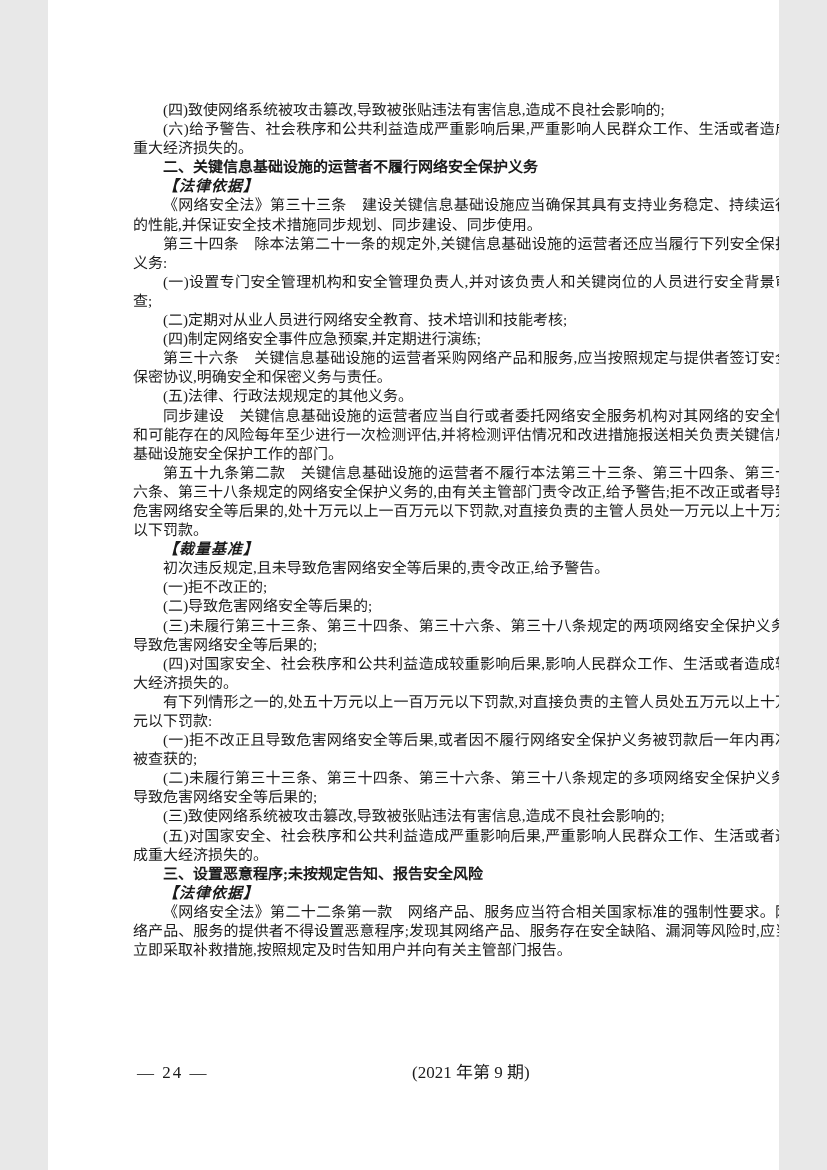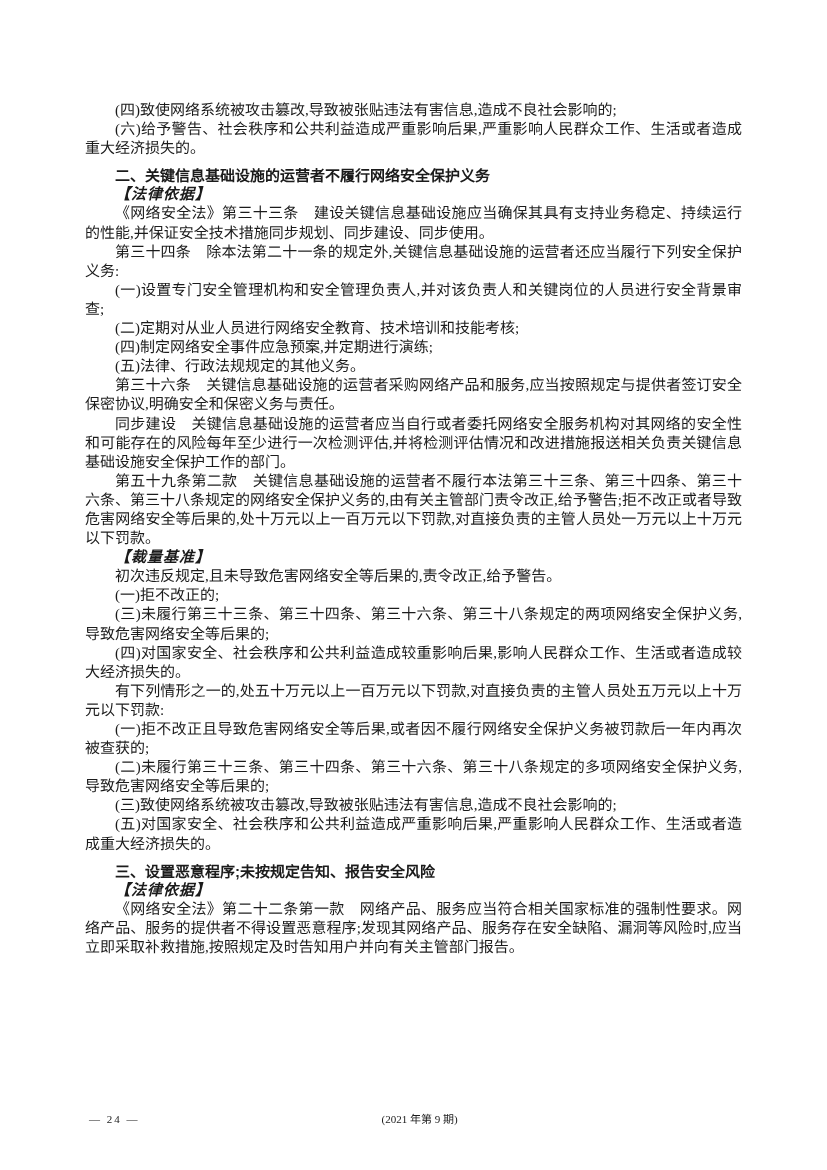--- a/index.html
+++ b/index.html
@@ -2,21 +2,21 @@
 <html lang="zh-CN"><head>
 <meta charset="utf-8">
 <style>
   html, body {
     margin: 0;
     padding: 0;
     background: #e8e8e8;
   }
   .page {
     position: relative;
-    width: 827px;
+    width: 731px;
     height: 1170px;
     margin: 0 auto;
     background: #ffffff;
     overflow: hidden;
     font-family: "Liberation Serif", "DejaVu Serif", serif;
     color: #1b1b1b;
   }
   .body-text {
     position: absolute;
     left: 85px;
@@ -26,36 +26,35 @@
     line-height: 19.1px;
     text-align: justify;
     text-justify: inter-ideograph;
   }
   .body-text p {
     margin: 0;
     padding: 0;
     text-indent: 2em;
   }
   .body-text p.heading {
-    font-family: Liberation Sans, sans-serif;
+    font-family: Liberation Serif, serif;
     font-weight: 700;
-    margin-top: 8px;
   }
   .body-text p.label {
     font-style: italic;
     letter-spacing: 1px;
     font-weight: bold;
   }
   .page-footer {
     position: absolute;
     left: 85px;
-    top: 1108px;
+    top: 1062px;
     width: 657px;
     height: 22px;
-    font-size: 11px;
+    font-size: 17px;
     line-height: 22px;
   }
   .page-number {
     position: absolute;
     left: 4px;
     top: 0;
     letter-spacing: 2px;
   }
   .issue-label {
     position: absolute;
@@ -72,27 +71,28 @@
   <main class="body-text">
       <p class="indent">(四)致使网络系统被攻击篡改,导致被张贴违法有害信息,造成不良社会影响的;</p>
       <p class="indent">(六)给予警告、社会秩序和公共利益造成严重影响后果,严重影响人民群众工作、生活或者造成重大经济损失的。</p>
       <p class="heading">二、关键信息基础设施的运营者不履行网络安全保护义务</p>
       <p class="label">【法律依据】</p>
       <p class="indent">《网络安全法》第三十三条　建设关键信息基础设施应当确保其具有支持业务稳定、持续运行的性能,并保证安全技术措施同步规划、同步建设、同步使用。</p>
       <p class="indent">第三十四条　除本法第二十一条的规定外,关键信息基础设施的运营者还应当履行下列安全保护义务:</p>
       <p class="indent">(一)设置专门安全管理机构和安全管理负责人,并对该负责人和关键岗位的人员进行安全背景审查;</p>
       <p class="indent">(二)定期对从业人员进行网络安全教育、技术培训和技能考核;</p>
       <p class="indent">(四)制定网络安全事件应急预案,并定期进行演练;</p>
+      <p class="indent">第三十六条　关键信息基础设施的运营者采购网络产品和服务,应当按照规定与提供者签订安全保密协议,明确安全和保密义务与责任。</p>
       <p class="indent">(五)法律、行政法规规定的其他义务。</p>
-      <p class="indent">第三十六条　关键信息基础设施的运营者采购网络产品和服务,应当按照规定与提供者签订安全保密协议,明确安全和保密义务与责任。</p>
       <p class="indent">同步建设　关键信息基础设施的运营者应当自行或者委托网络安全服务机构对其网络的安全性和可能存在的风险每年至少进行一次检测评估,并将检测评估情况和改进措施报送相关负责关键信息基础设施安全保护工作的部门。</p>
       <p class="indent">第五十九条第二款　关键信息基础设施的运营者不履行本法第三十三条、第三十四条、第三十六条、第三十八条规定的网络安全保护义务的,由有关主管部门责令改正,给予警告;拒不改正或者导致危害网络安全等后果的,处十万元以上一百万元以下罚款,对直接负责的主管人员处一万元以上十万元以下罚款。</p>
       <p class="label">【裁量基准】</p>
       <p class="indent">初次违反规定,且未导致危害网络安全等后果的,责令改正,给予警告。</p>
       <p class="indent">(一)拒不改正的;</p>
+      <p class="indent">(二)导致危害网络安全等后果的;</p>
       <p class="indent">(三)未履行第三十三条、第三十四条、第三十六条、第三十八条规定的两项网络安全保护义务,导致危害网络安全等后果的;</p>
       <p class="indent">(四)对国家安全、社会秩序和公共利益造成较重影响后果,影响人民群众工作、生活或者造成较大经济损失的。</p>
       <p class="indent">有下列情形之一的,处五十万元以上一百万元以下罚款,对直接负责的主管人员处五万元以上十万元以下罚款:</p>
       <p class="indent">(一)拒不改正且导致危害网络安全等后果,或者因不履行网络安全保护义务被罚款后一年内再次被查获的;</p>
       <p class="indent">(二)未履行第三十三条、第三十四条、第三十六条、第三十八条规定的多项网络安全保护义务,导致危害网络安全等后果的;</p>
       <p class="indent">(三)致使网络系统被攻击篡改,导致被张贴违法有害信息,造成不良社会影响的;</p>
       <p class="indent">(五)对国家安全、社会秩序和公共利益造成严重影响后果,严重影响人民群众工作、生活或者造成重大经济损失的。</p>
       <p class="heading">三、设置恶意程序;未按规定告知、报告安全风险</p>
       <p class="label">【法律依据】</p>
       <p class="indent">《网络安全法》第二十二条第一款　网络产品、服务应当符合相关国家标准的强制性要求。网络产品、服务的提供者不得设置恶意程序;发现其网络产品、服务存在安全缺陷、漏洞等风险时,应当立即采取补救措施,按照规定及时告知用户并向有关主管部门报告。</p>

